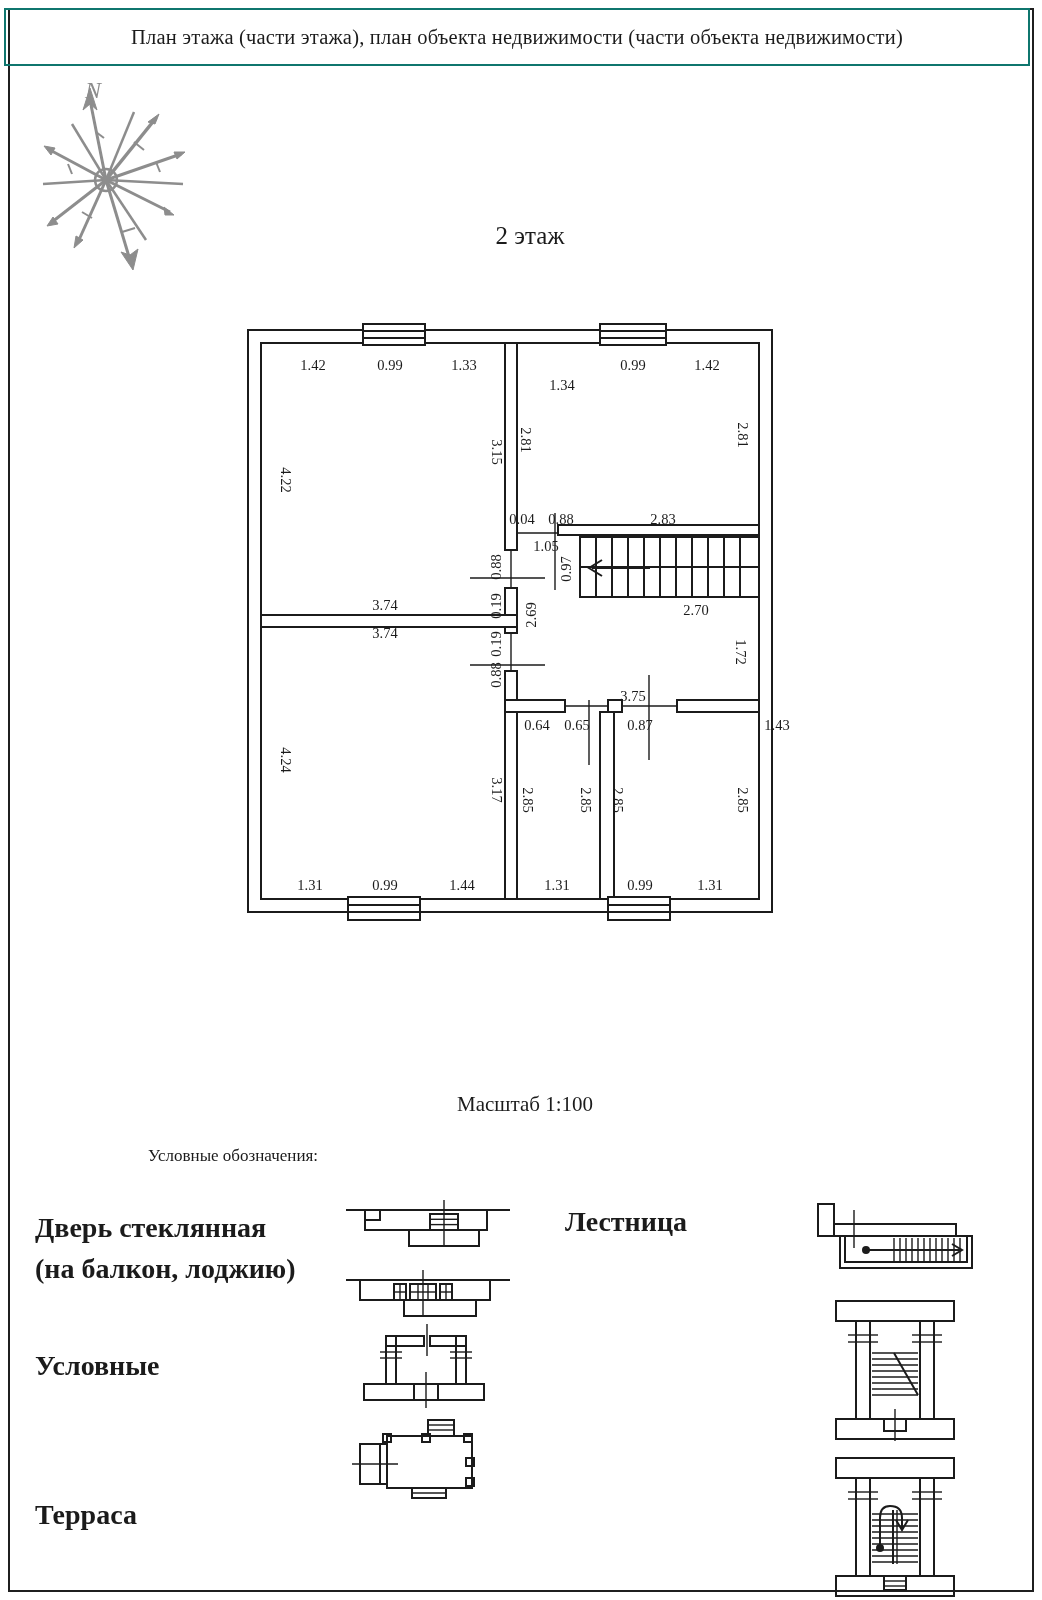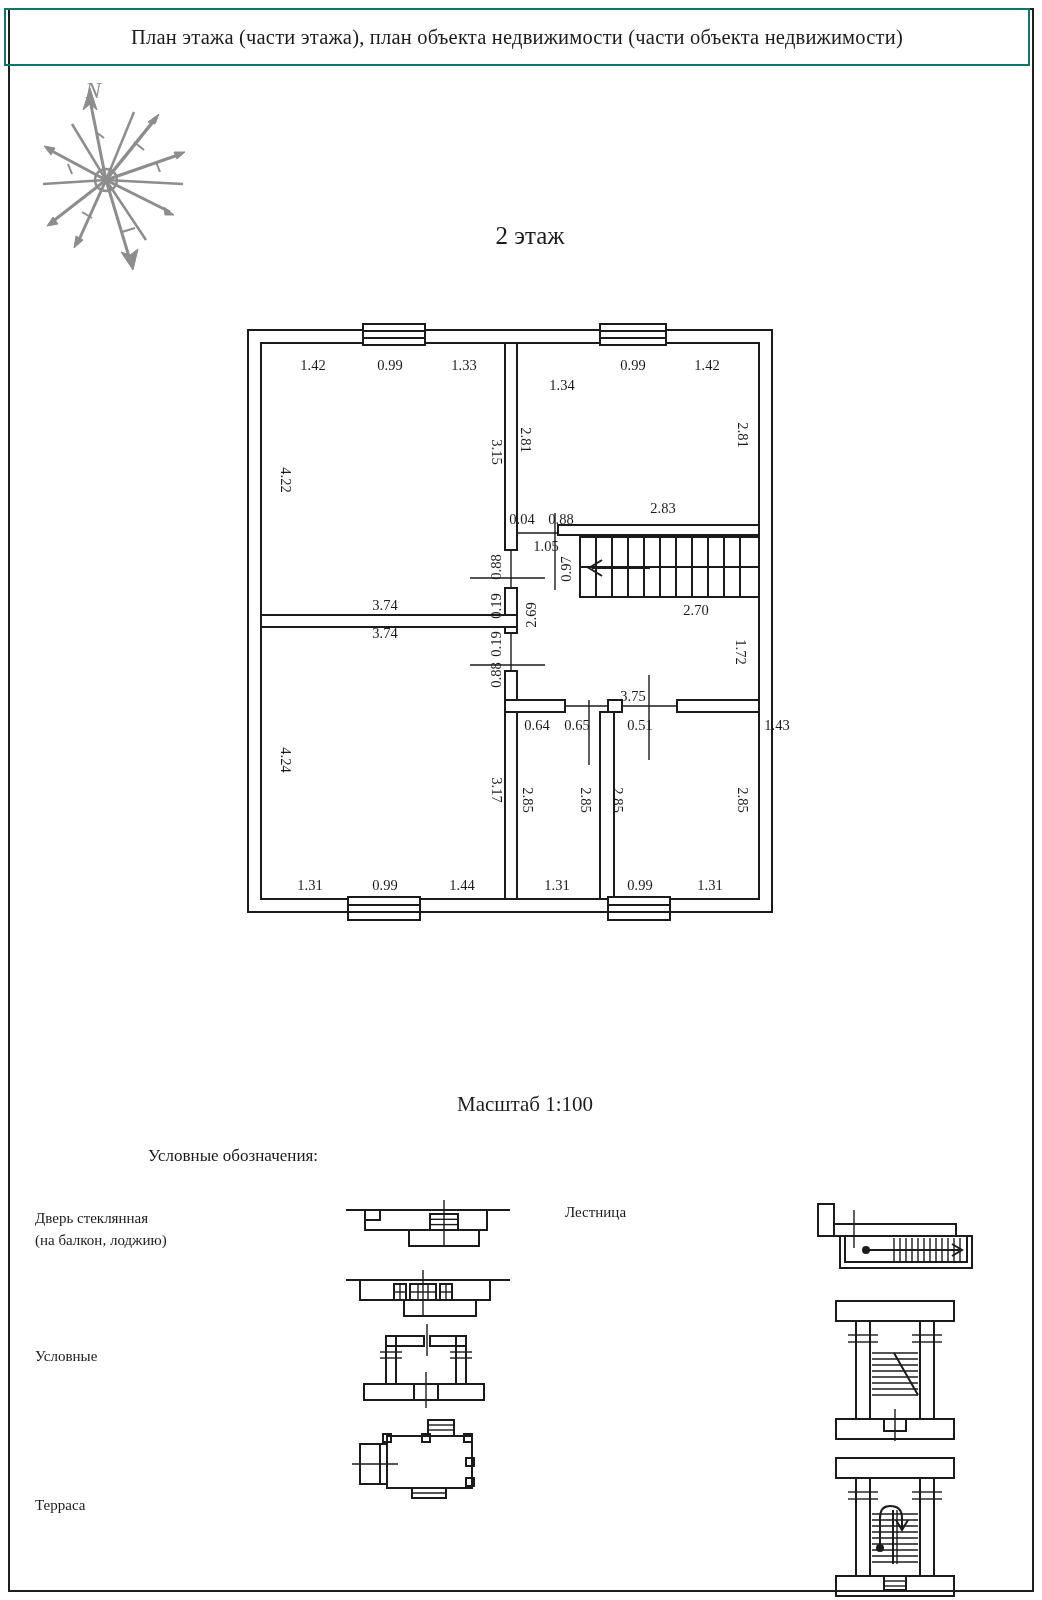--- a/index.html
+++ b/index.html
@@ -3,21 +3,21 @@
 <meta charset="utf-8">
 <style>
   html,body{margin:0;padding:0;background:#fff;}
   body{width:1042px;height:1600px;position:relative;font-family:"Liberation Serif",serif;color:#1b1b1b;}
   .frame{position:absolute;left:8px;top:8px;width:1022px;height:1580px;border:2px solid #1f1f1f;background:#fff;}
   .titlebar{position:absolute;left:4px;top:8px;width:1022px;height:54px;border:2px solid #0f766e;display:flex;align-items:center;justify-content:center;}
   .doc-title{font-size:20.5px;letter-spacing:.2px;white-space:nowrap;}
   .floor-title{position:absolute;left:380px;top:222px;width:300px;text-align:center;font-size:25px;}
   .scale-label{position:absolute;left:4px;top:1092px;width:1042px;text-align:center;font-size:21px;}
   .legend-title{position:absolute;left:148px;top:1146px;font-size:17px;}
-  .leg-label{position:absolute;font-size:15px;line-height:1.45;}
+  .leg-label{position:absolute;font-size:28px;line-height:1.45;font-weight:bold;}
   .plan-wrap{position:absolute;left:240px;top:322px;width:540px;height:600px;}
   .plan-wrap svg{position:absolute;left:0;top:0;}
   #dim-layer{position:absolute;left:0;top:0;width:540px;height:600px;pointer-events:none;}
   .dim{position:absolute;font-size:14.5px;white-space:nowrap;color:#1b1b1b;}
   .compass{position:absolute;left:38px;top:72px;width:150px;height:200px;}
   .sym{position:absolute;}
   svg .w{fill:#fff;stroke:#1b1b1b;stroke-width:2;}
   svg .l{stroke:#1b1b1b;stroke-width:2;fill:none;}
   svg .t{stroke:#1b1b1b;stroke-width:1.4;fill:none;}
 </style>
@@ -160,21 +160,21 @@
       <span class="dim" style="left: 45px; top: 158px; transform: translate(-50%, -50%) rotate(90deg);">4.22</span>
       <span class="dim" style="left: 256px; top: 130px; transform: translate(-50%, -50%) rotate(90deg);">3.15</span>
       <span class="dim" style="left: 145px; top: 283px; transform: translate(-50%, -50%);">3.74</span>
       <span class="dim" style="left: 322px; top: 43px; transform: translate(-50%, -50%); margin-top: 20px;">1.34</span>
       <span class="dim" style="left: 393px; top: 43px; transform: translate(-50%, -50%);">0.99</span>
       <span class="dim" style="left: 467px; top: 43px; transform: translate(-50%, -50%);">1.42</span>
       <span class="dim" style="left: 285px; top: 118px; transform: translate(-50%, -50%) rotate(90deg);">2.81</span>
       <span class="dim" style="left: 502px; top: 113px; transform: translate(-50%, -50%) rotate(90deg);">2.81</span>
       <span class="dim" style="left: 282px; top: 197px; transform: translate(-50%, -50%);">0.04</span>
       <span class="dim" style="left: 321px; top: 197px; transform: translate(-50%, -50%);">0.88</span>
-      <span class="dim" style="left: 423px; top: 186px; transform: translate(-50%, -50%);">2.83</span>
+      <span class="dim" style="left: 423px; top: 197px; transform: translate(-50%, -50%);">2.83</span>
       <span class="dim" style="left: 306px; top: 224px; transform: translate(-50%, -50%);">1.05</span>
       <span class="dim" style="left: 326px; top: 247px; transform: translate(-50%, -50%) rotate(-90deg);">0.97</span>
       <span class="dim" style="left: 428px; top: 288px; transform: translate(-50%, -50%); margin-left: 28px;">2.70</span>
       <span class="dim" style="left: 291px; top: 293px; transform: translate(-50%, -50%) rotate(-90deg);">2.69</span>
       <span class="dim" style="left: 500px; top: 330px; transform: translate(-50%, -50%) rotate(90deg);">1.72</span>
       <span class="dim" style="left: 393px; top: 374px; transform: translate(-50%, -50%);">3.75</span>
       <span class="dim" style="left: 256px; top: 245px; transform: translate(-50%, -50%) rotate(-90deg);">0.88</span>
       <span class="dim" style="left: 256px; top: 284px; transform: translate(-50%, -50%) rotate(-90deg);">0.19</span>
       <span class="dim" style="left: 256px; top: 322px; transform: translate(-50%, -50%) rotate(-90deg);">0.19</span>
       <span class="dim" style="left: 256px; top: 353px; transform: translate(-50%, -50%) rotate(-90deg);">0.88</span>
@@ -182,21 +182,21 @@
       <span class="dim" style="left: 45px; top: 438px; transform: translate(-50%, -50%) rotate(90deg);">4.24</span>
       <span class="dim" style="left: 256px; top: 468px; transform: translate(-50%, -50%) rotate(90deg);">3.17</span>
       <span class="dim" style="left: 70px; top: 563px; transform: translate(-50%, -50%);">1.31</span>
       <span class="dim" style="left: 145px; top: 563px; transform: translate(-50%, -50%);">0.99</span>
       <span class="dim" style="left: 222px; top: 563px; transform: translate(-50%, -50%);">1.44</span>
       <span class="dim" style="left: 297px; top: 403px; transform: translate(-50%, -50%);">0.64</span>
       <span class="dim" style="left: 337px; top: 403px; transform: translate(-50%, -50%);">0.65</span>
       <span class="dim" style="left: 287px; top: 478px; transform: translate(-50%, -50%) rotate(90deg);">2.85</span>
       <span class="dim" style="left: 345px; top: 478px; transform: translate(-50%, -50%) rotate(90deg);">2.85</span>
       <span class="dim" style="left: 317px; top: 563px; transform: translate(-50%, -50%);">1.31</span>
-      <span class="dim" style="left: 400px; top: 403px; transform: translate(-50%, -50%);">0.51</span>
+      <span class="dim" style="left: 400px; top: 403px; transform: translate(-50%, -50%);">0.87</span>
       <span class="dim" style="left: 492px; top: 403px; transform: translate(-50%, -50%); margin-left: 45px;">1.43</span>
       <span class="dim" style="left: 377px; top: 478px; transform: translate(-50%, -50%) rotate(90deg);">2.85</span>
       <span class="dim" style="left: 502px; top: 478px; transform: translate(-50%, -50%) rotate(90deg);">2.85</span>
       <span class="dim" style="left: 400px; top: 563px; transform: translate(-50%, -50%);">0.99</span>
       <span class="dim" style="left: 470px; top: 563px; transform: translate(-50%, -50%);">1.31</span>
     </div>
 </div>
 
 <div class="scale-label">Масштаб 1:100</div>
 <div class="legend-title">Условные обозначения:</div>

